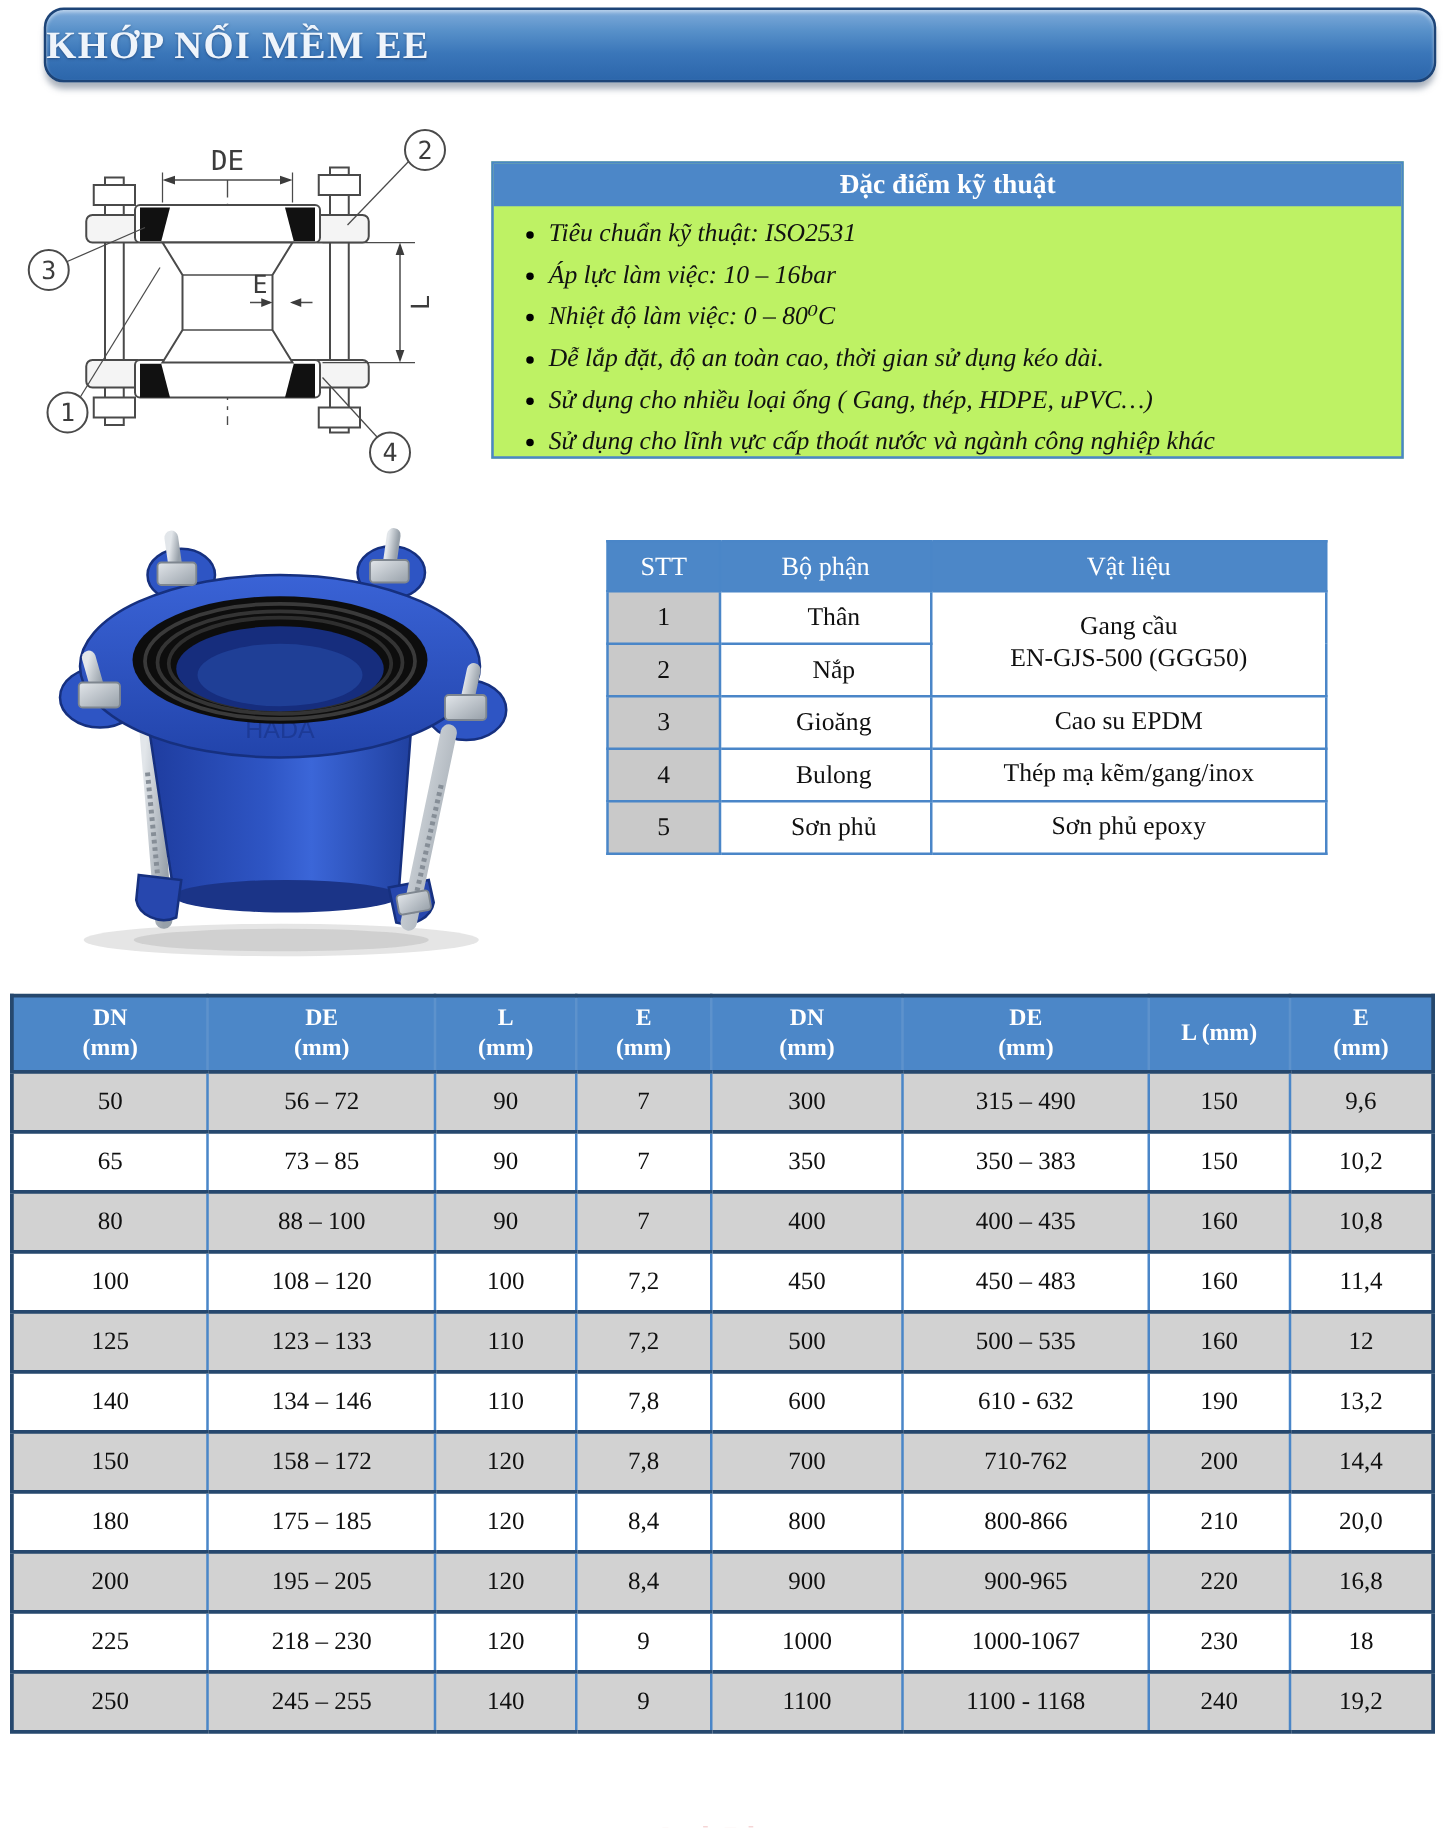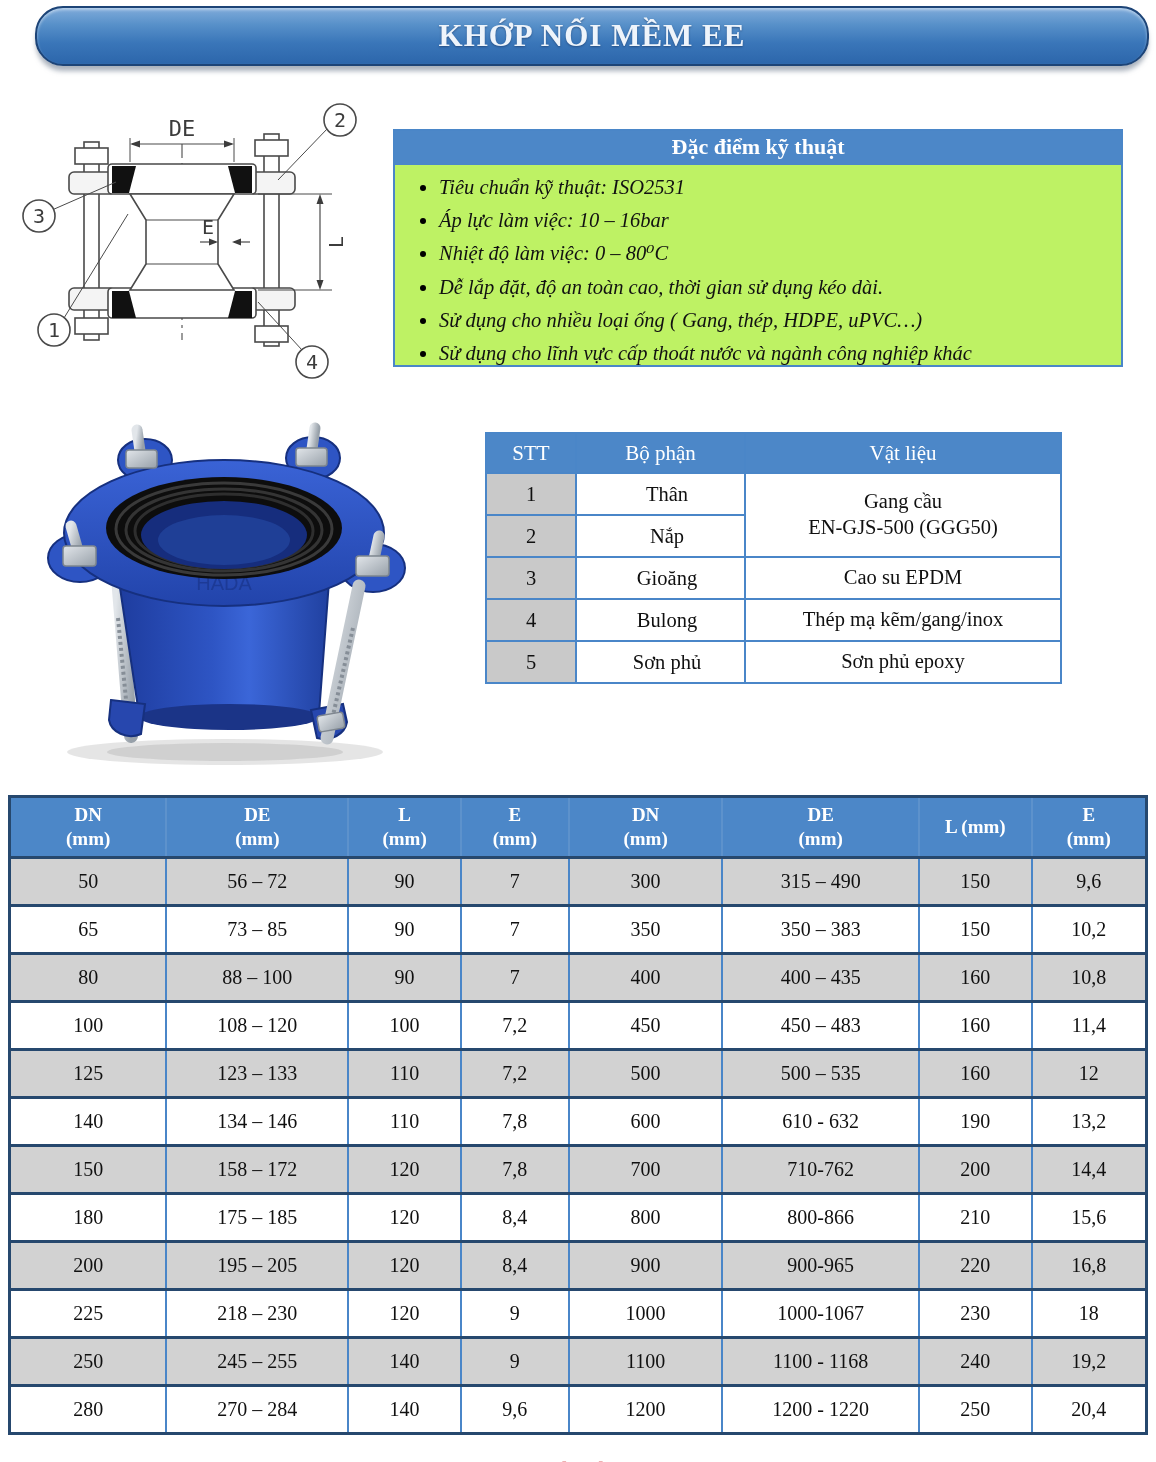--- a/index.html
+++ b/index.html
@@ -1,24 +1,24 @@
 <!DOCTYPE html>
 <html><head>
 <meta charset="utf-8">
 <style>
   html,body{margin:0;padding:0;background:#ffffff;}
   .page{position:relative;width:1156px;height:1462px;background:#ffffff;overflow:hidden;
         font-family:"Liberation Serif","DejaVu Serif",serif;}
 
   
   .banner{position:absolute;left:35px;top:6px;width:1110px;height:56px;
-          border:2px solid #1d4477;border-radius:28px;
+          border:2px solid #1d4477;border-radius:16px;
           background:linear-gradient(#7fabda 0%,#5790c9 30%,#3a76b9 62%,#2c66ab 100%);
           box-shadow:0 6px 5px -1px rgba(100,115,135,.55), inset 0 2px 3px rgba(255,255,255,.45);
-          text-align:center;}
+          text-align:left;}
   .banner span{display:inline-block;line-height:56px;font-size:31px;font-weight:bold;
           color:#eef4fb;letter-spacing:1px;text-shadow:0 1px 2px rgba(20,40,80,.5);}
 
   
   .drawing{position:absolute;left:12px;top:92px;width:378px;height:300px;}
   .drawing text{font-family:"DejaVu Sans Mono","DejaVu Sans",monospace;fill:#3c3c3c;}
 
   
   .spec-box{position:absolute;left:393px;top:129px;width:730px;height:238px;
             border:2px solid #4a86c8;background:#bef264;box-sizing:border-box;}
@@ -364,21 +364,21 @@
           <td>14,4</td>
         </tr>
         <tr>
           <td>180</td>
           <td>175 – 185</td>
           <td>120</td>
           <td>8,4</td>
           <td>800</td>
           <td>800-866</td>
           <td>210</td>
-          <td>15,6</td>
+          <td>20,0</td>
         </tr>
         <tr>
           <td>200</td>
           <td>195 – 205</td>
           <td>120</td>
           <td>8,4</td>
           <td>900</td>
           <td>900-965</td>
           <td>220</td>
           <td>16,8</td>
@@ -396,28 +396,18 @@
         <tr>
           <td>250</td>
           <td>245 – 255</td>
           <td>140</td>
           <td>9</td>
           <td>1100</td>
           <td>1100 - 1168</td>
           <td>240</td>
           <td>19,2</td>
         </tr>
-        <tr>
-          <td>280</td>
-          <td>270 – 284</td>
-          <td>140</td>
-          <td>9,6</td>
-          <td>1200</td>
-          <td>1200 - 1220</td>
-          <td>250</td>
-          <td>20,4</td>
-        </tr>
       </tbody>
   </table>
 
   <div class="watermark">pcccAnhPhu.com</div>
 
 </div>
 
 </body></html>

